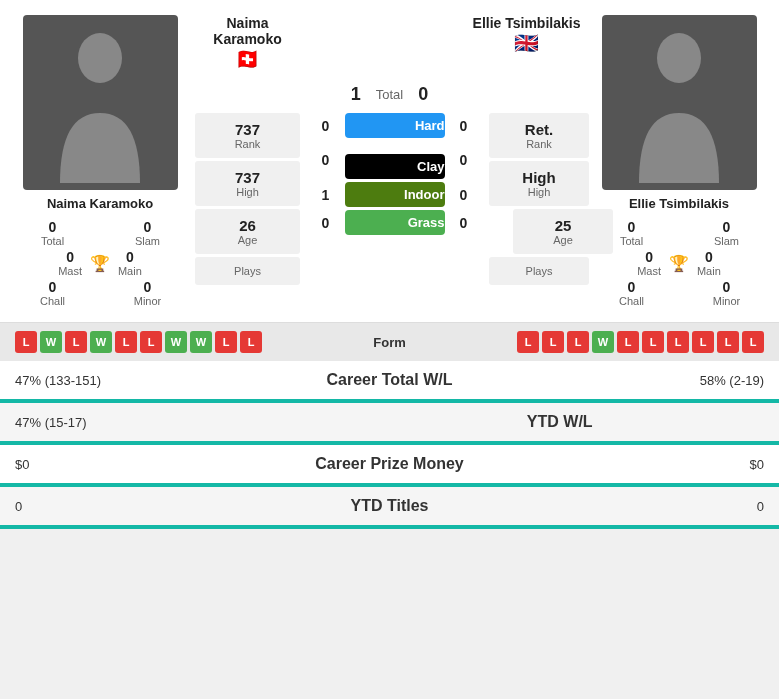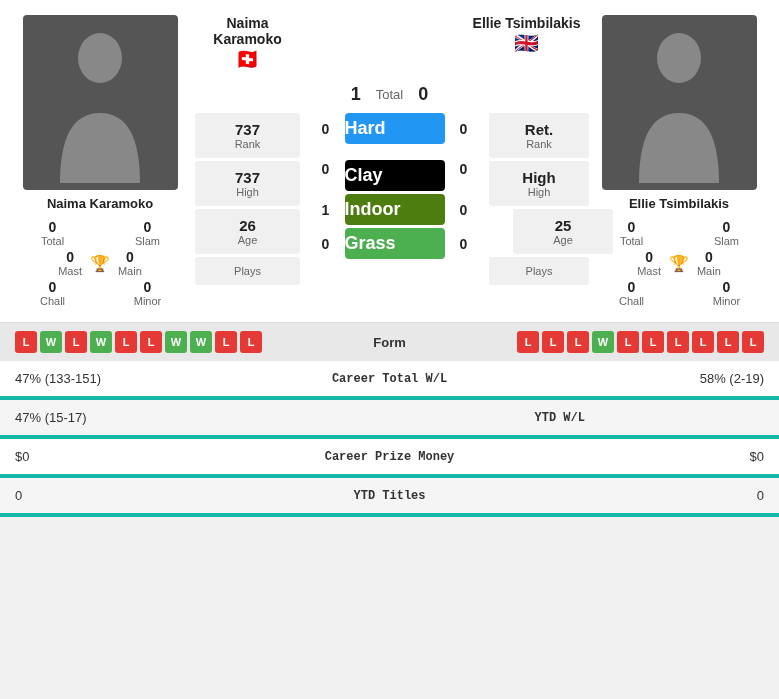--- a/index.html
+++ b/index.html
@@ -144,23 +144,23 @@
       font-size: 14px;
       font-weight: bold;
       color: #222;
       min-width: 18px;
       text-align: center;
     }
     .surface-badge {
       width: 100px;
       padding: 5px 0;
       border-radius: 4px;
-      text-align: left;
+      text-align: right;
       color: #fff;
-      font-size: 18px;
+      font-size: 13px;
       font-weight: bold;
     }
     .badge-hard { background: #2196F3; }
     .badge-clay { background: #000000; margin-top: 13px; }
     .badge-indoor { background: #4d7c0f; }
     .badge-grass { background: #4CAF50; }
     .stat-box {
       background: #f0f0f0;
       border-radius: 3px;
       padding: 8px 12px;
@@ -250,25 +250,24 @@
       background: #f9f9f9;
     }
     .stats-left-val {
       flex: 1;
       font-size: 13px;
       color: #333;
       text-align: left;
     }
     .stats-center-label {
       flex: 1.2;
-      font-size: 12px;
+      font-size: 16px;
       font-weight: bold;
       color: #333;
       text-align: center;
-      font-family: Liberation Mono, monospace;
     }
     .stats-right-val {
       flex: 1;
       font-size: 13px;
       color: #333;
       text-align: right;
     }
   </style>
 </head>
 <body>

